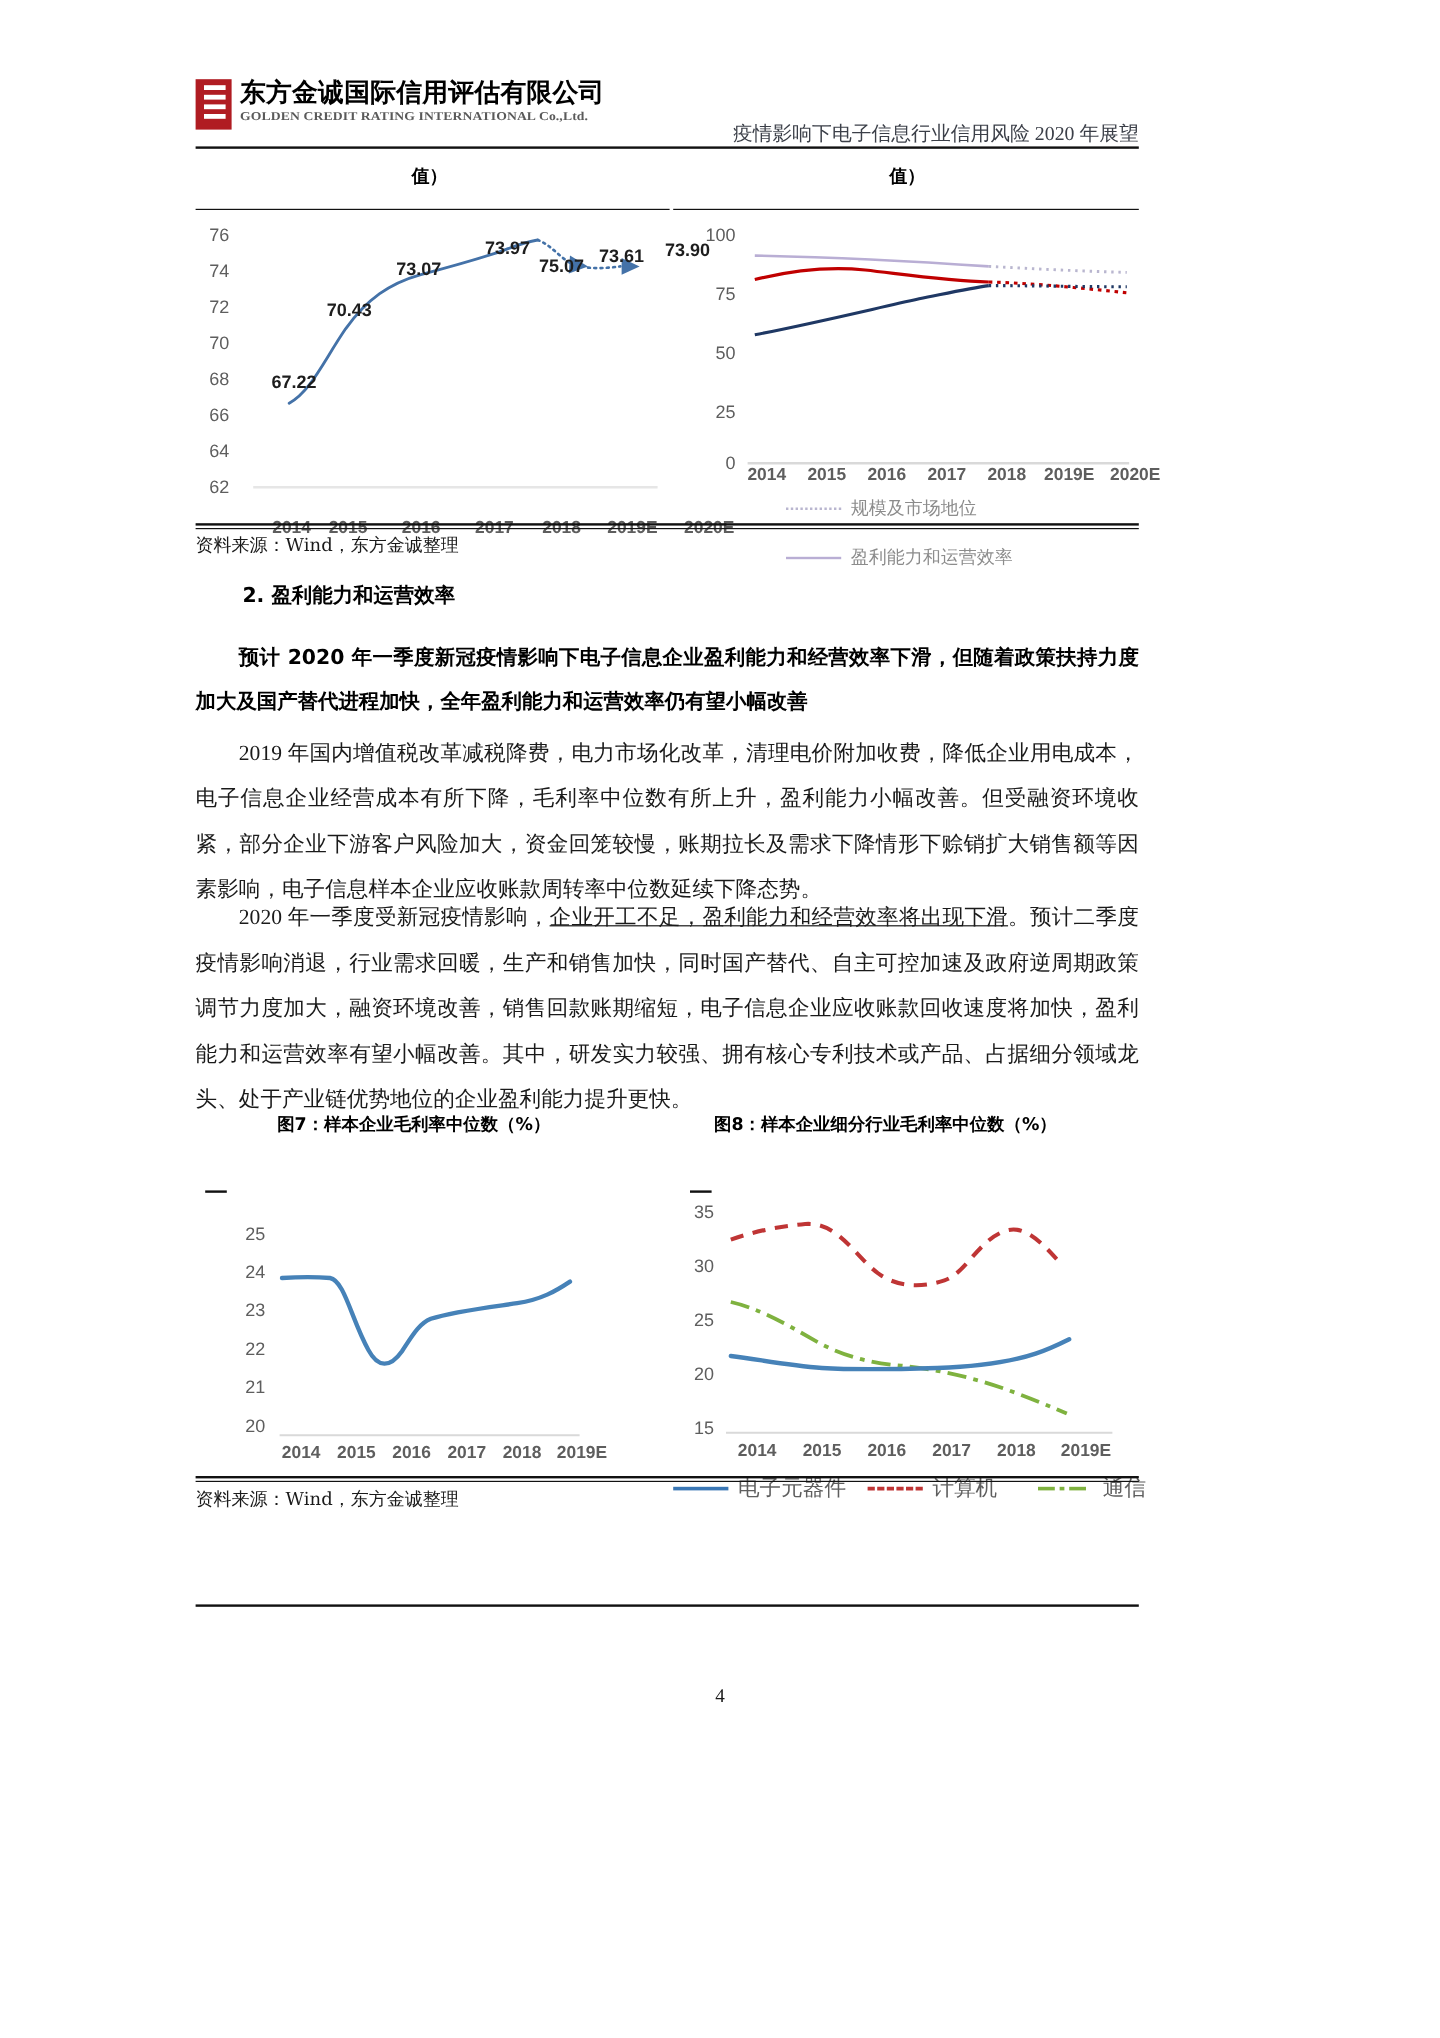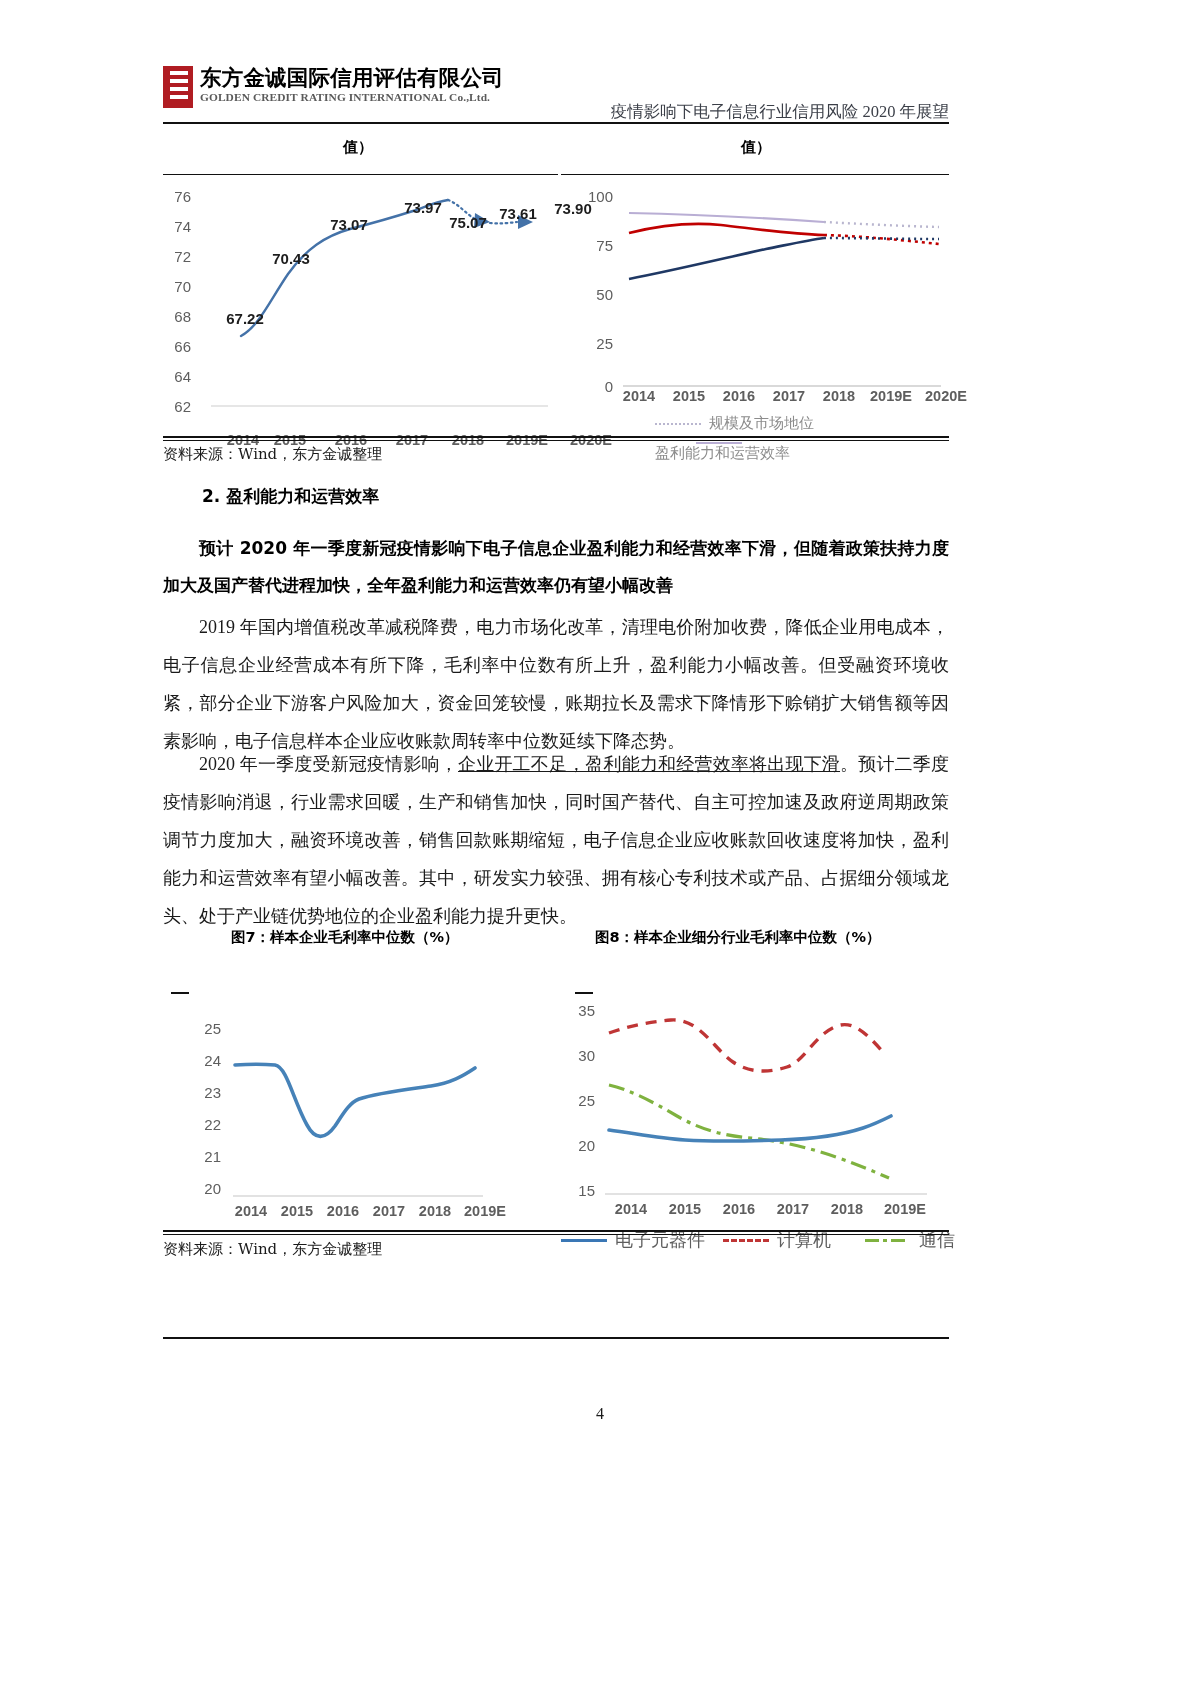--- a/index.html
+++ b/index.html
@@ -432,21 +432,21 @@
       <div class="xtick" style="left:178px; top:214px;">2016</div>
       <div class="xtick" style="left:228px; top:214px;">2017</div>
       <div class="xtick" style="left:278px; top:214px;">2018</div>
       <div class="xtick" style="left:330px; top:214px;">2019E</div>
       <div class="xtick" style="left:385px; top:214px;">2020E</div>
 
       <div class="legend-row" style="left:94px; top:240px;">
         <span class="legend-swatch sw-dot-gray"></span>
         <span>规模及市场地位</span>
       </div>
-      <div class="legend-row" style="left:94px; top:268px;flex-direction:column;">
+      <div class="legend-row" style="left:94px; top:281px;">
         <span class="legend-swatch sw-solid-purple"></span>
         <span>盈利能力和运营效率</span>
       </div>
     </div>
   </div>
 
   <div class="hr-fig1-bottom"></div>
   <div class="hr-fig1-bottom2"></div>
 
   <div class="source-note sn1">资料来源：Wind，东方金诚整理</div>

